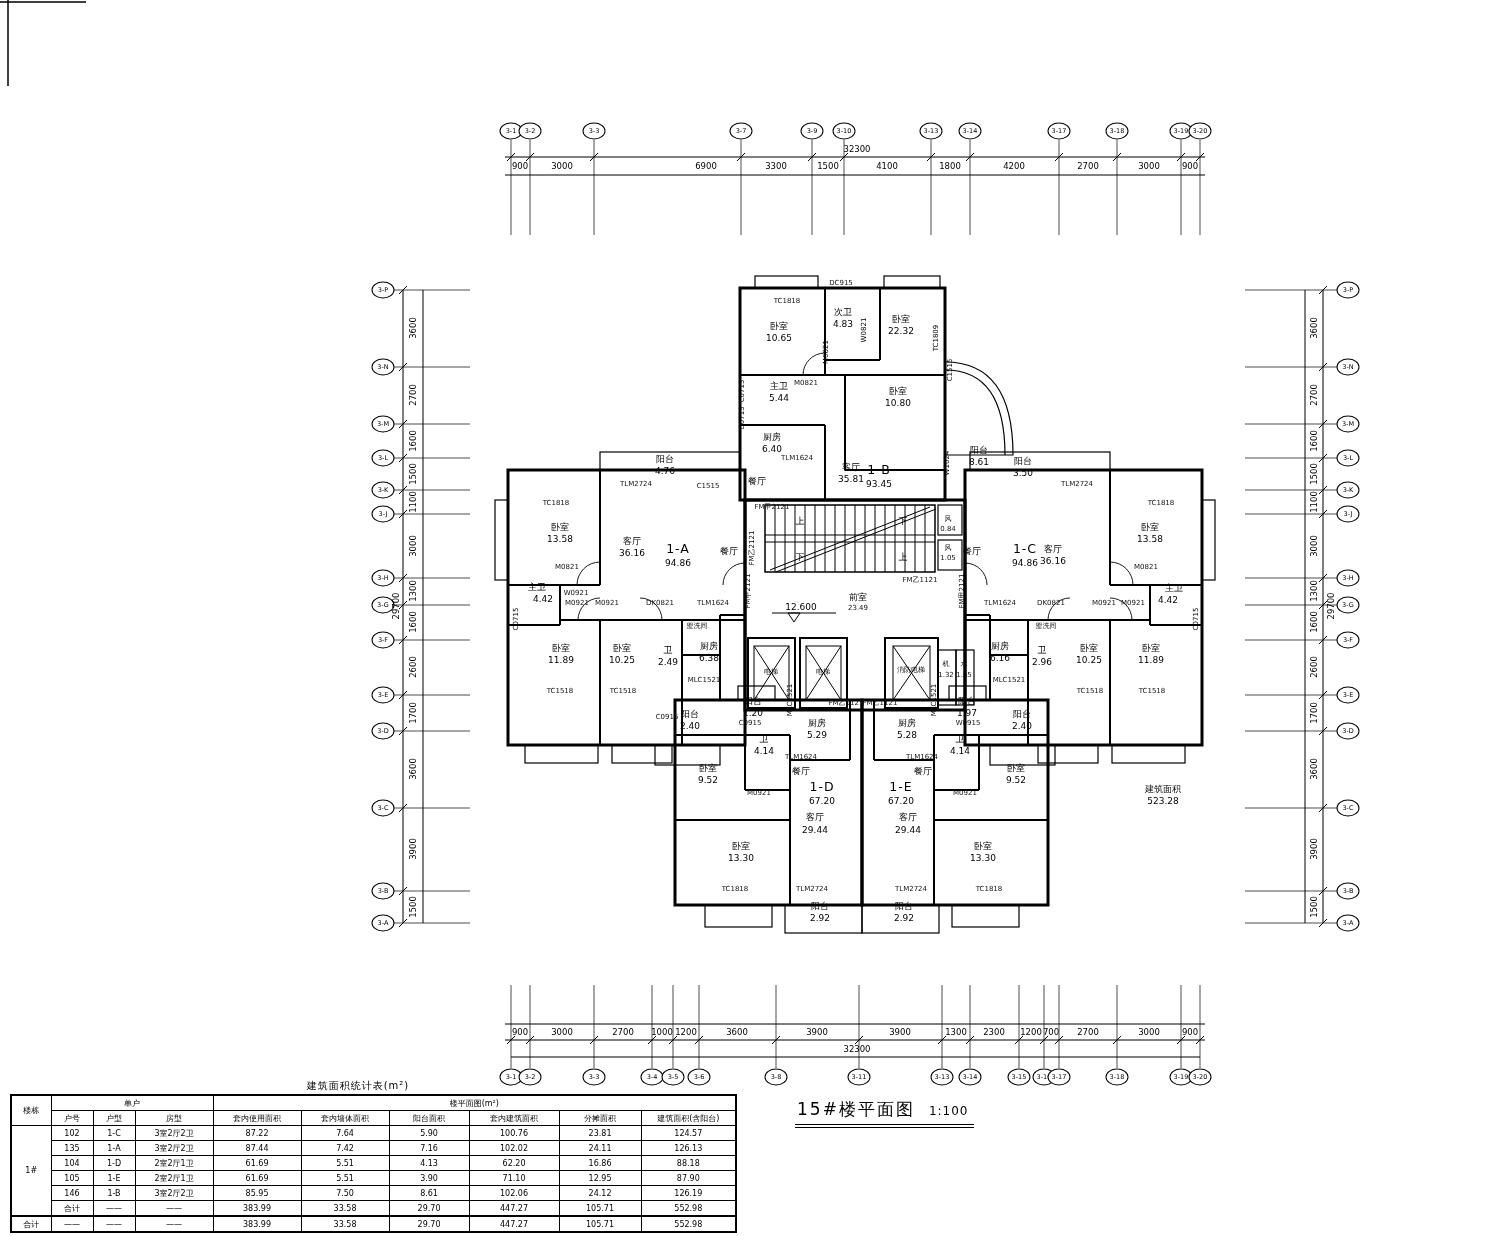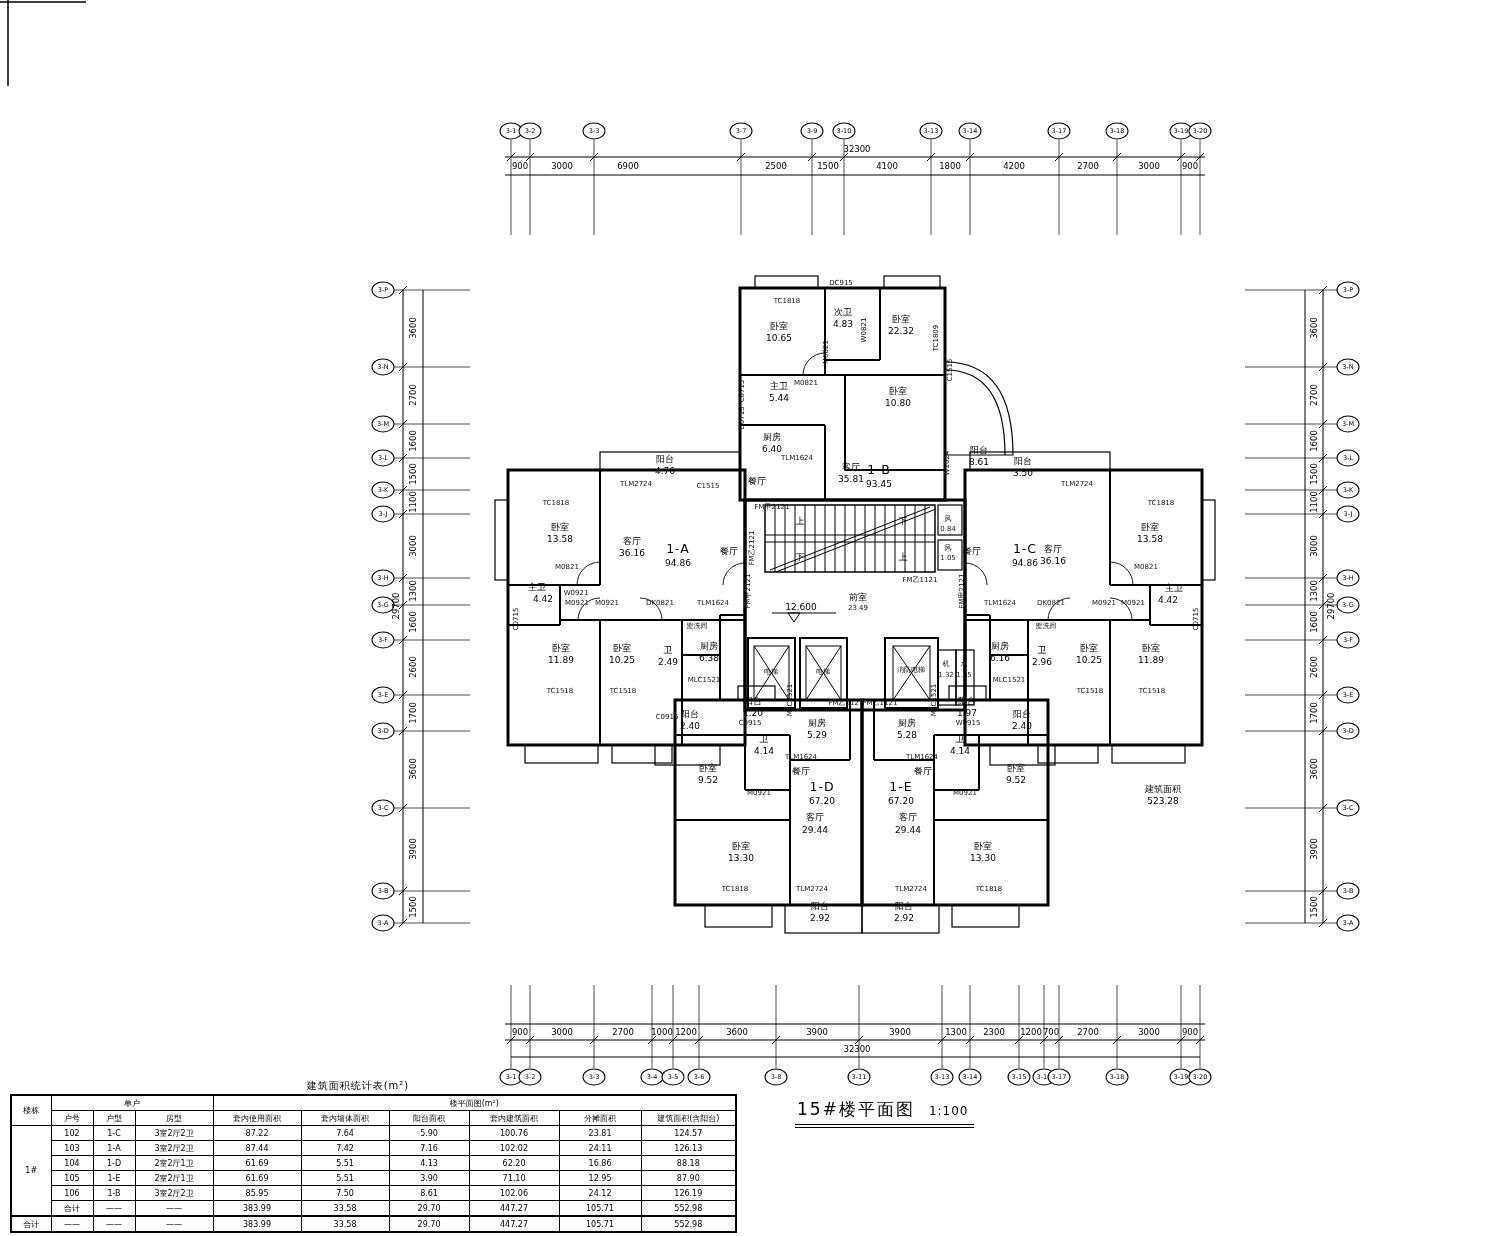--- a/index.html
+++ b/index.html
@@ -280,21 +280,21 @@
           <td>1-C</td>
           <td>3室2厅2卫</td>
           <td>87.22</td>
           <td>7.64</td>
           <td>5.90</td>
           <td>100.76</td>
           <td>23.81</td>
           <td>124.57</td>
         </tr>
         <tr>
-          <td>103</td>
+          <td>135</td>
           <td>1-A</td>
           <td>3室2厅2卫</td>
           <td>87.44</td>
           <td>7.42</td>
           <td>7.16</td>
           <td>102.02</td>
           <td>24.11</td>
           <td>126.13</td>
         </tr>
         <tr>
@@ -313,21 +313,21 @@
           <td>1-E</td>
           <td>2室2厅1卫</td>
           <td>61.69</td>
           <td>5.51</td>
           <td>3.90</td>
           <td>71.10</td>
           <td>12.95</td>
           <td>87.90</td>
         </tr>
         <tr>
-          <td>106</td>
+          <td>146</td>
           <td>1-B</td>
           <td>3室2厅2卫</td>
           <td>85.95</td>
           <td>7.50</td>
           <td>8.61</td>
           <td>102.06</td>
           <td>24.12</td>
           <td>126.19</td>
         </tr>
         <tr>
@@ -362,22 +362,22 @@
     <div class="bubble" style="left: 812px; top: 131px;">3-9</div>
     <div class="bubble" style="left: 844px; top: 131px;">3-10</div>
     <div class="bubble" style="left: 931px; top: 131px;">3-13</div>
     <div class="bubble" style="left: 970px; top: 131px;">3-14</div>
     <div class="bubble" style="left: 1059px; top: 131px;">3-17</div>
     <div class="bubble" style="left: 1117px; top: 131px;">3-18</div>
     <div class="bubble" style="left: 1181px; top: 131px;">3-19</div>
     <div class="bubble" style="left: 1200px; top: 131px;">3-20</div>
     <div class="dim" style="left: 520px; top: 166px;">900</div>
     <div class="dim" style="left: 562px; top: 166px;">3000</div>
-    <div class="dim" style="left: 628px; top: 166px;">6900</div>
-    <div class="dim" style="left: 776px; top: 166px;">2500</div>
+    <div class="dim" style="left: 706px; top: 166px;">6900</div>
+    <div class="dim" style="left: 776px; top: 166px;">3300</div>
     <div class="dim" style="left: 828px; top: 166px;">1500</div>
     <div class="dim" style="left: 887px; top: 166px;">4100</div>
     <div class="dim" style="left: 950px; top: 166px;">1800</div>
     <div class="dim" style="left: 1014px; top: 166px;">4200</div>
     <div class="dim" style="left: 1088px; top: 166px;">2700</div>
     <div class="dim" style="left: 1149px; top: 166px;">3000</div>
     <div class="dim" style="left: 1190px; top: 166px;">900</div>
     <div class="dim" style="left: 857px; top: 149px;">32300</div>
     <div class="bubble" style="left: 511px; top: 1077px;">3-1</div>
     <div class="bubble" style="left: 530px; top: 1077px;">3-2</div>

